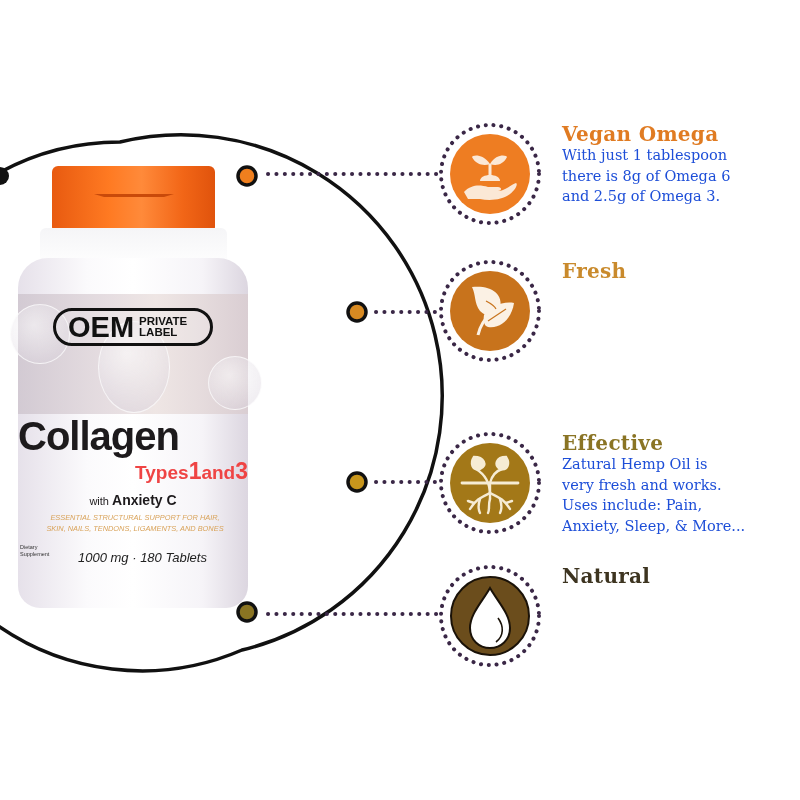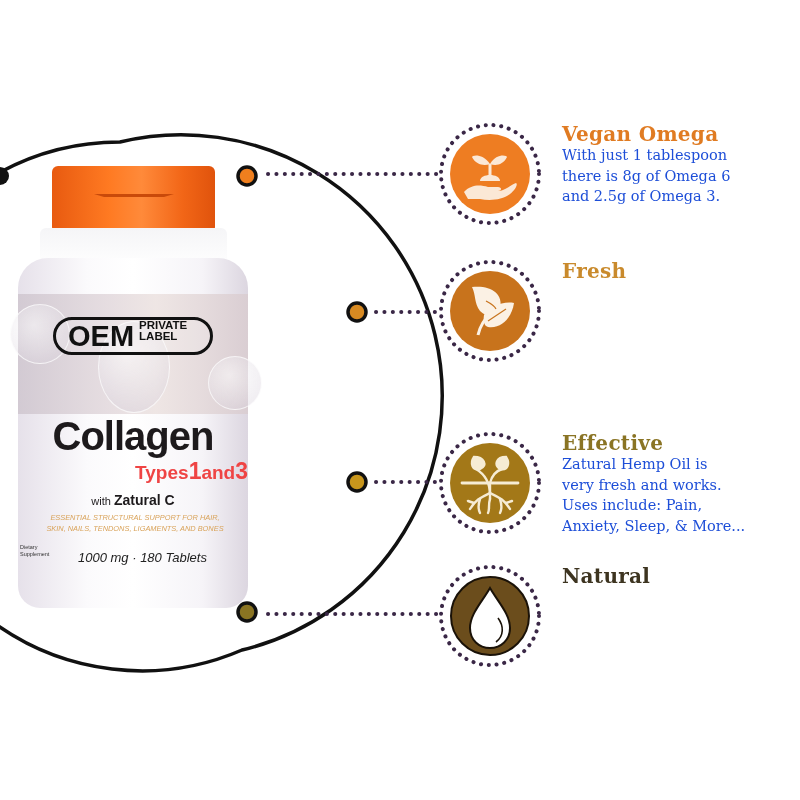--- a/index.html
+++ b/index.html
@@ -15,24 +15,24 @@
                border-top:3px solid #c94a0a; border-left:10px solid transparent; border-right:10px solid transparent; box-sizing:border-box; }
   .neck { position:absolute; left:22px; top:62px; width:187px; height:40px; border-radius:6px;
           background:linear-gradient(180deg,#f5f5f7,#ffffff); }
   .body { position:absolute; left:0; top:92px; width:230px; height:350px; border-radius:30px 30px 22px 22px;
           background:linear-gradient(90deg,#e6e1ea 0%,#fbfafc 30%,#ffffff 50%,#f6f4f8 80%,#dcd6e0 100%); }
   .label-band { position:absolute; left:0; top:128px; width:230px; height:120px;
           background:linear-gradient(90deg,#cfc6cf 0%,#e2d8dc 40%,#ece2e0 60%,#d9ccd0 100%); opacity:.85; }
   .bubble { position:absolute; border-radius:50%; border:1px solid rgba(255,255,255,.7);
             background:radial-gradient(circle at 40% 35%, rgba(255,255,255,.55), rgba(200,190,205,.35)); }
   .oem-badge { position:absolute; left:35px; top:142px; width:160px; height:38px; border:3px solid #111; border-radius:20px;
-               box-sizing:border-box; display:flex; align-items:flex-start; padding-left:12px; background:rgba(255,255,255,.15);margin-top:9px; }
+               box-sizing:border-box; display:flex; align-items:center; padding-left:12px; background:rgba(255,255,255,.15); }
   .oem-big { font-family:"Liberation Sans", sans-serif; font-weight:bold; font-size:29px; color:#111; letter-spacing:0px; }
   .oem-small { font-family:"Liberation Sans", sans-serif; font-weight:bold; font-size:11.5px; line-height:11px; color:#111; margin-left:5px; }
-  .prod-name { position:absolute; left:0; width:230px; text-align:center; top:248px; font-family:"Liberation Sans", sans-serif;
+  .prod-name { position:absolute; left:0; width:230px; top:248px; font-family:"Liberation Sans", sans-serif;
                font-weight:bold; font-size:40px; color:#1d1a1c; letter-spacing:-1px; }
   .prod-types { position:absolute; left:0; width:230px; text-align:right; top:292px; font-family:"Liberation Sans", sans-serif;
                 font-weight:bold; font-size:19px; color:#ef4444; }
   .prod-types .num { font-size:23px; }
   .prod-vit { position:absolute; left:0; width:230px; text-align:center; top:326px; font-family:"Liberation Sans", sans-serif;
               font-size:11px; color:#1d1a1c; }
   .prod-vit b { font-size:14px; }
   .prod-desc { position:absolute; left:2px; width:230px; top:346px; font-family:"Liberation Sans", sans-serif; font-style:italic;
                font-size:7.4px; line-height:11px; color:#d9a35a; text-align:center; }
   .prod-diet { position:absolute; left:2px; top:378px; font-family:"Liberation Sans", sans-serif; font-size:5.5px; line-height:7px; color:#333; }
@@ -84,21 +84,21 @@
       <span class="oem-small">
         <span>PRIVATE</span><br><span>LABEL</span>
       </span>
     </div>
 
     <div class="prod-name">Collagen</div>
     <div class="prod-types">
       <span>Types</span><span class="num">1</span><span>and</span><span class="num">3</span>
     </div>
     <div class="prod-vit">
-      <span>with</span> <b>Zatural C</b>
+      <span>with</span> <b>Anxiety C</b>
     </div>
     <div class="prod-desc">
       <span>ESSENTIAL STRUCTURAL SUPPORT FOR HAIR,</span><br><span>SKIN, NAILS, TENDONS, LIGAMENTS, AND BONES</span>
     </div>
     <div class="prod-diet">
       <span>Dietary</span><br><span>Supplement</span>
     </div>
     <div class="prod-dose">1000 mg · 180 Tablets</div>
   </div>
 

